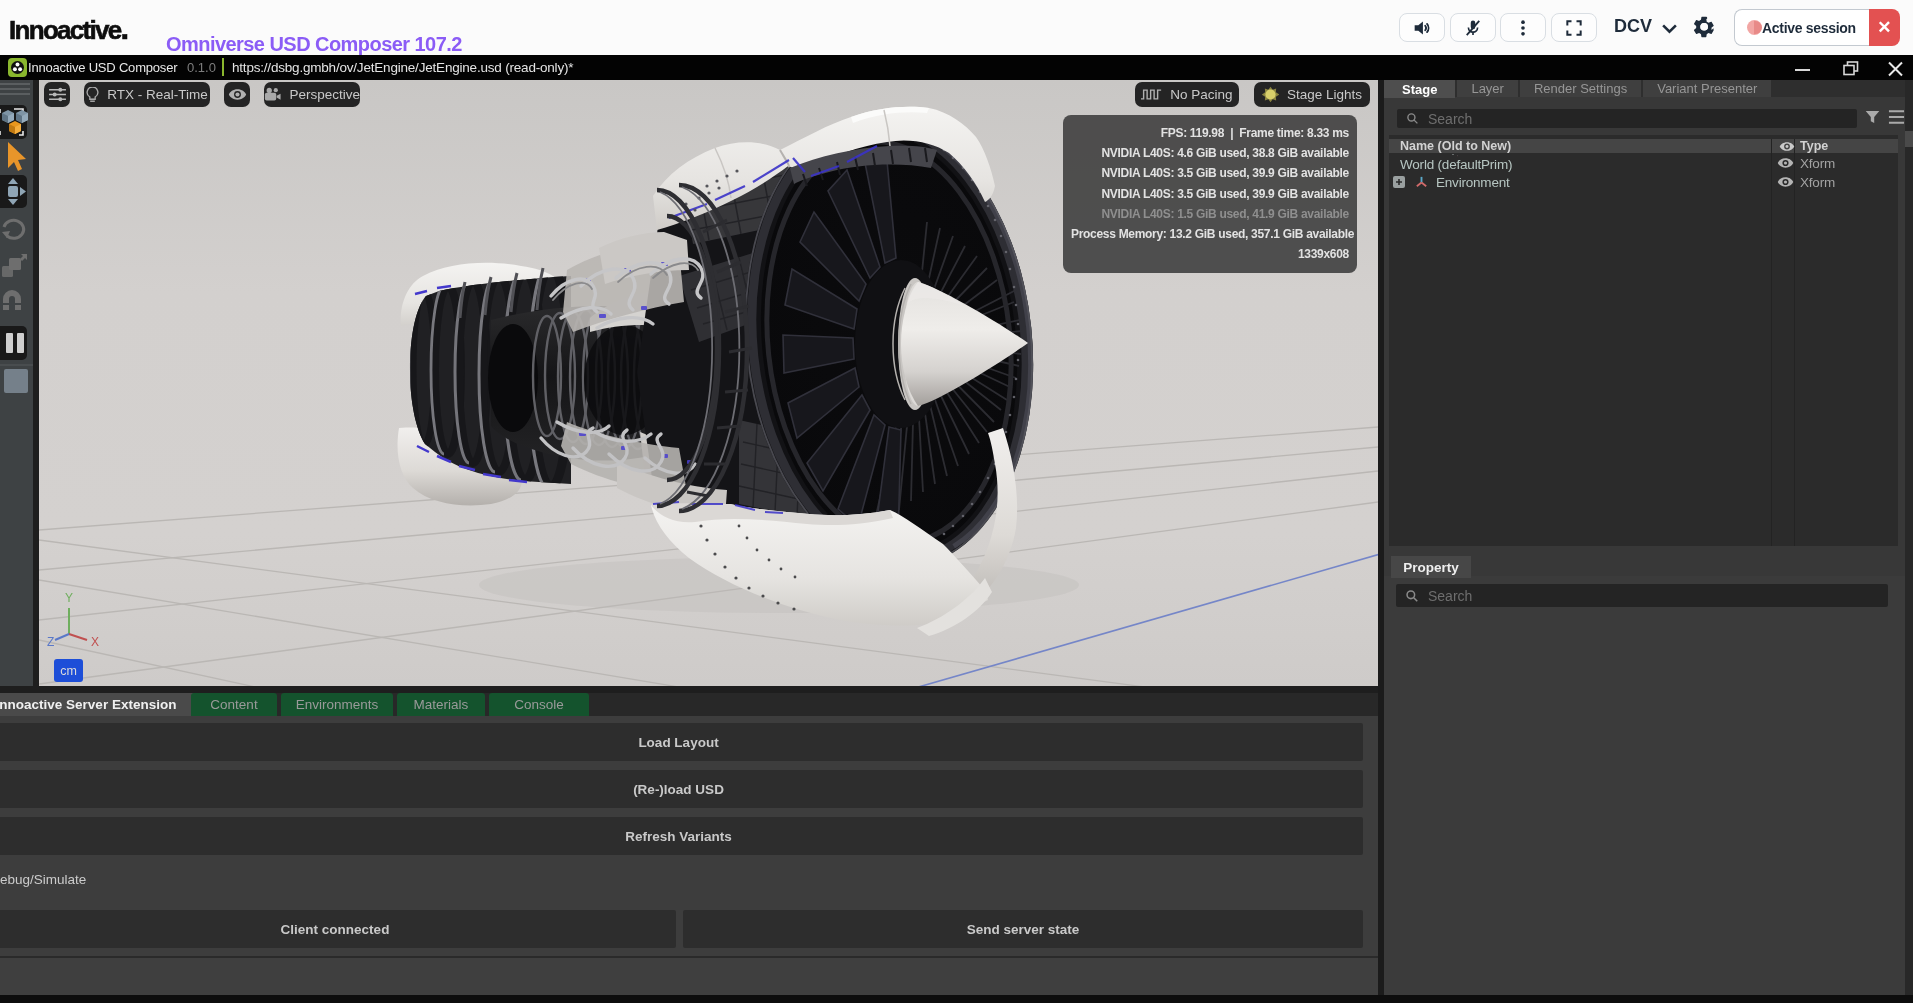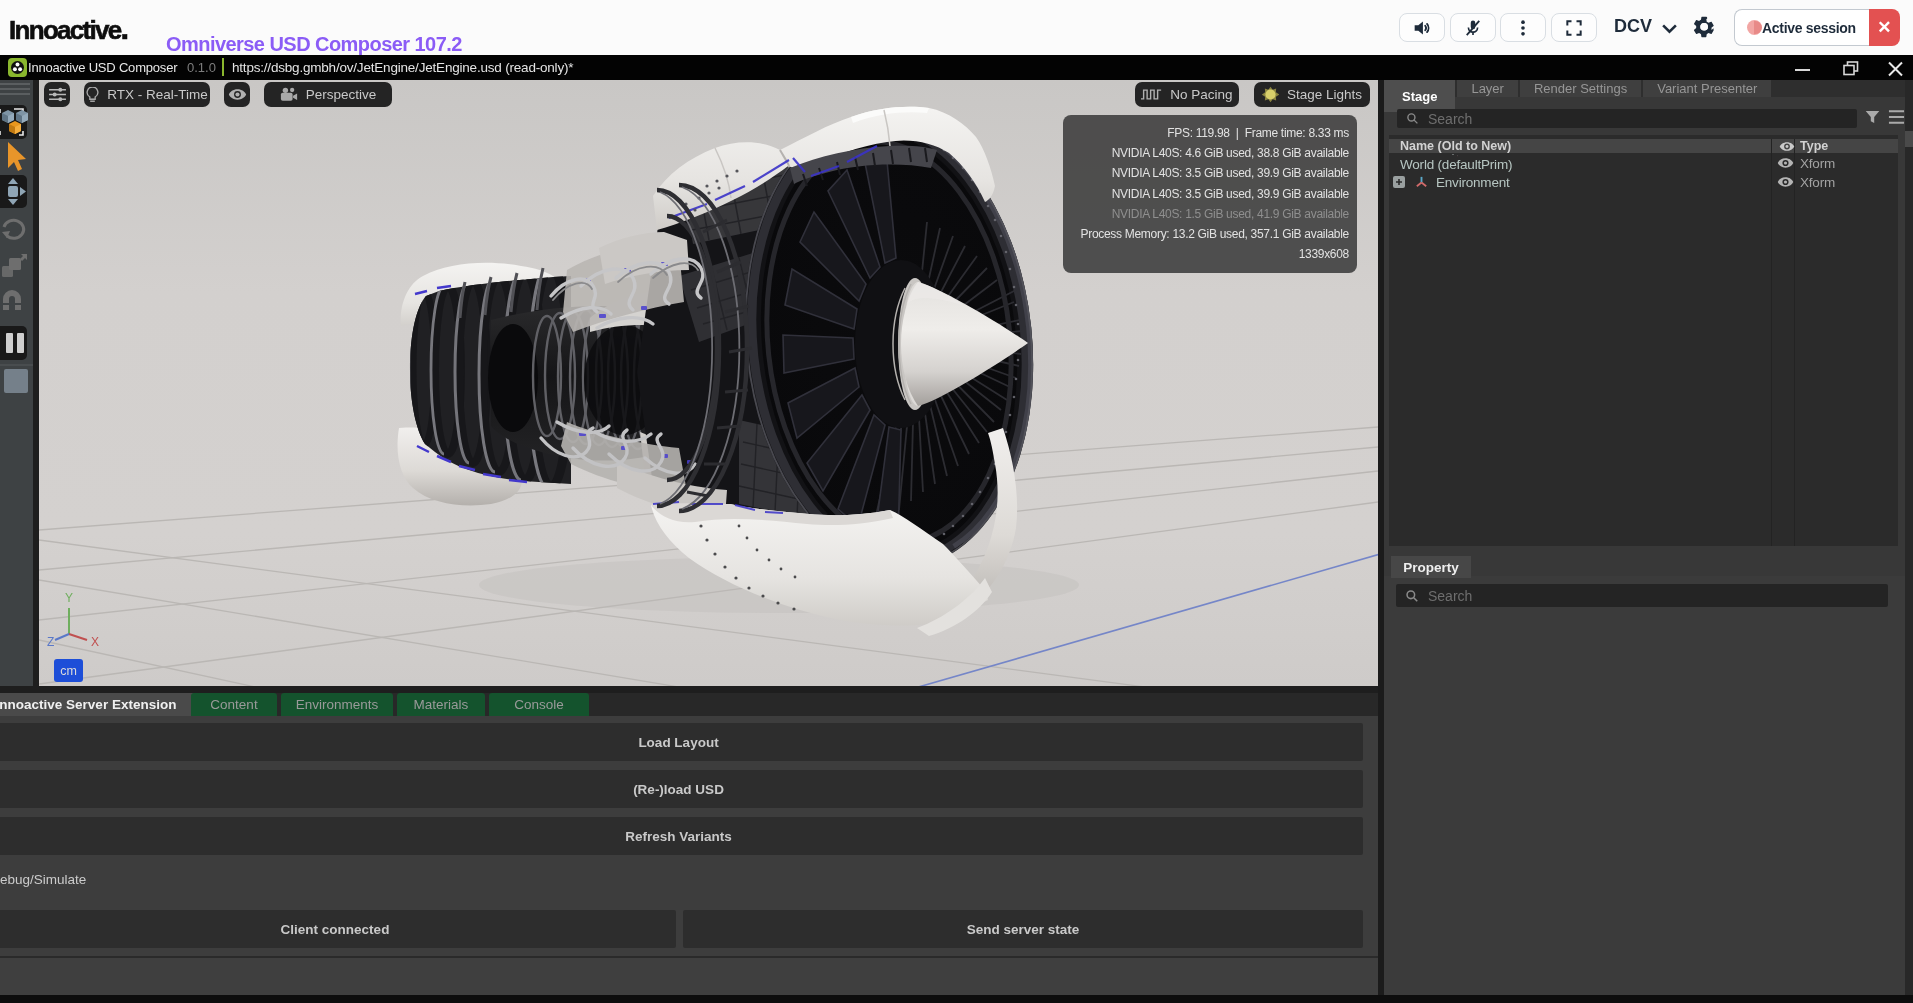--- a/index.html
+++ b/index.html
@@ -34,21 +34,21 @@
 
 .greenicon { position:absolute; left:8px; top:58px; width:19px; height:19px; border-radius:4px; background:#8ab72e; }
 .t-app { position:absolute; left:28px; top:60px; font-size:13px; color:#e8e8e8; letter-spacing:-0.2px; }
 .t-ver { position:absolute; left:187px; top:60px; font-size:13px; color:#7d7d7d; }
 .t-pipe { position:absolute; left:222px; top:58px; width:2px; height:18px; background:#8ab72e; }
 .t-url { position:absolute; left:232px; top:60px; font-size:13.5px; color:#e4e4e4; letter-spacing:-0.2px; }
 .win-min { position:absolute; left:1795px; top:69px; width:15px; height:2px; background:#d8d8d8; }
 
 
 .vp-btn { position:absolute; background:#242424; border-radius:7px; color:#c9c9c9; font-size:13.5px; display:flex; align-items:center; justify-content:center; gap:8px; }
-.stats { position:absolute; left:1024px; top:35px; width:294px; padding:8px 8px 9px; background:rgba(68,68,68,0.93); border-radius:8px; text-align:right; color:#e2e2e2; font-size:12px; font-weight:normal; line-height:20.2px; white-space:nowrap; letter-spacing:-0.3px; }
+.stats { position:absolute; left:1024px; top:35px; width:294px; padding:8px 8px 9px; background:rgba(68,68,68,0.93); border-radius:8px; text-align:right; color:#e2e2e2; font-size:12px; font-weight:bold; line-height:20.2px; white-space:nowrap; letter-spacing:-0.3px; }
 .stats .dim { color:#8f8f8f; }
 .cm { position:absolute; left:15px; top:579px; width:29px; height:23px; background:#1d4ed8; border-radius:3px; color:#dadada; font-size:12.5px; display:flex; align-items:center; justify-content:center; }
 
 
 .rtabs { position:absolute; left:1384px; top:80px; width:529px; height:17px; background:#2e2e2e; display:flex; }
 .rtab { height:17px; padding:0 14px; font-size:13px; display:flex; align-items:center; color:#969696; background:#3f3f3f; margin-right:2px; }
 .rtab.on { background:#4e4e4e; color:#fff; font-weight:bold; }
 .searchbox { position:absolute; background:#242424; border-radius:2px; color:#6e6e6e; font-size:14px; display:flex; align-items:center; gap:9px; padding-left:9px; }
 .treewrap { position:absolute; left:1389px; top:135px; width:509px; height:411px; background:#2b2b2b; }
 .thead { position:absolute; left:1389px; top:139px; width:509px; height:14px; background:#454545; }
@@ -431,21 +431,21 @@
         <rect x="4.4" y="15.2" width="5.2" height="1.6"></rect>
       </svg>
       <span>RTX - Real-Time</span>
     </div>
 <div class="vp-btn" style="left:185px; top:2px; width:26px; height:25px;">
       <svg width="19" height="13" viewBox="0 0 22 14" fill="#b0b0b0">
         <path d="M11 1C6 1 2.2 4 1 7c1.2 3 5 6 10 6s8.8-3 10-6c-1.2-3-5-6-10-6zm0 10a4 4 0 1 1 0-8 4 4 0 0 1 0 8z"></path>
         <circle cx="11" cy="7" r="2.4"></circle>
       </svg>
     </div>
-<div class="vp-btn" style="left:225px; top:2px; width:128px; height:25px;">
+<div class="vp-btn" style="left:225px; top:2px; width:96px; height:25px;">
       <svg width="18" height="15" viewBox="0 0 20 16" fill="#a9a9a9">
         <circle cx="6" cy="3.4" r="3"></circle>
         <circle cx="13.5" cy="3" r="2.4"></circle>
         <rect x="1" y="6" width="13" height="9" rx="2"></rect>
         <path d="M14.5 9.5 19 7v7l-4.5-2.5z"></path>
       </svg>
       <span>Perspective</span>
     </div>
 <div class="vp-btn" style="left:1096px; top:2px; width:104px; height:25px;">
       <svg width="21" height="13" viewBox="0 0 24 14" fill="none" stroke="#b0b0b0" stroke-width="1.6">
@@ -534,21 +534,21 @@
 <div class="win-min"></div>
 <svg class="abs" style="left:1843px; top:61px;" width="16" height="15" viewBox="0 0 16 15" fill="none" stroke="#d8d8d8" stroke-width="1.6">
     <rect x="4.5" y="1" width="10" height="9"></rect>
     <rect x="1" y="4.5" width="10" height="9" fill="#030303"></rect>
   </svg>
 <svg class="abs" style="left:1887px; top:61px;" width="17" height="16" viewBox="0 0 17 16" stroke="#e8e8e8" stroke-width="2">
     <path d="M2 1.5 15 14.5M15 1.5 2 14.5"></path>
   </svg>
 
 <div class="rtabs">
-  <div class="rtab on" style="padding:16px 18px;">Stage</div>
+  <div class="rtab on" style="padding:9px 18px;">Stage</div>
   <div class="rtab">Layer</div>
   <div class="rtab">Render Settings</div>
   <div class="rtab">Variant Presenter</div>
 </div>
 <div class="searchbox" style="left:1397px; top:109px; width:460px; height:19px;"><svg width="13" height="13" viewBox="0 0 24 24" fill="none" stroke="#8a8a8a" stroke-width="2.6">
       <circle cx="10" cy="10" r="6.5"></circle>
       <path d="M15 15l6 6"></path>
     </svg>Search</div>
 <svg class="abs" style="left:1864px; top:108px;" width="17" height="18" viewBox="0 0 20 20" fill="#aaa">
     <path d="M2 3h16l-6 7v7l-4-2v-5L2 3z"></path>

